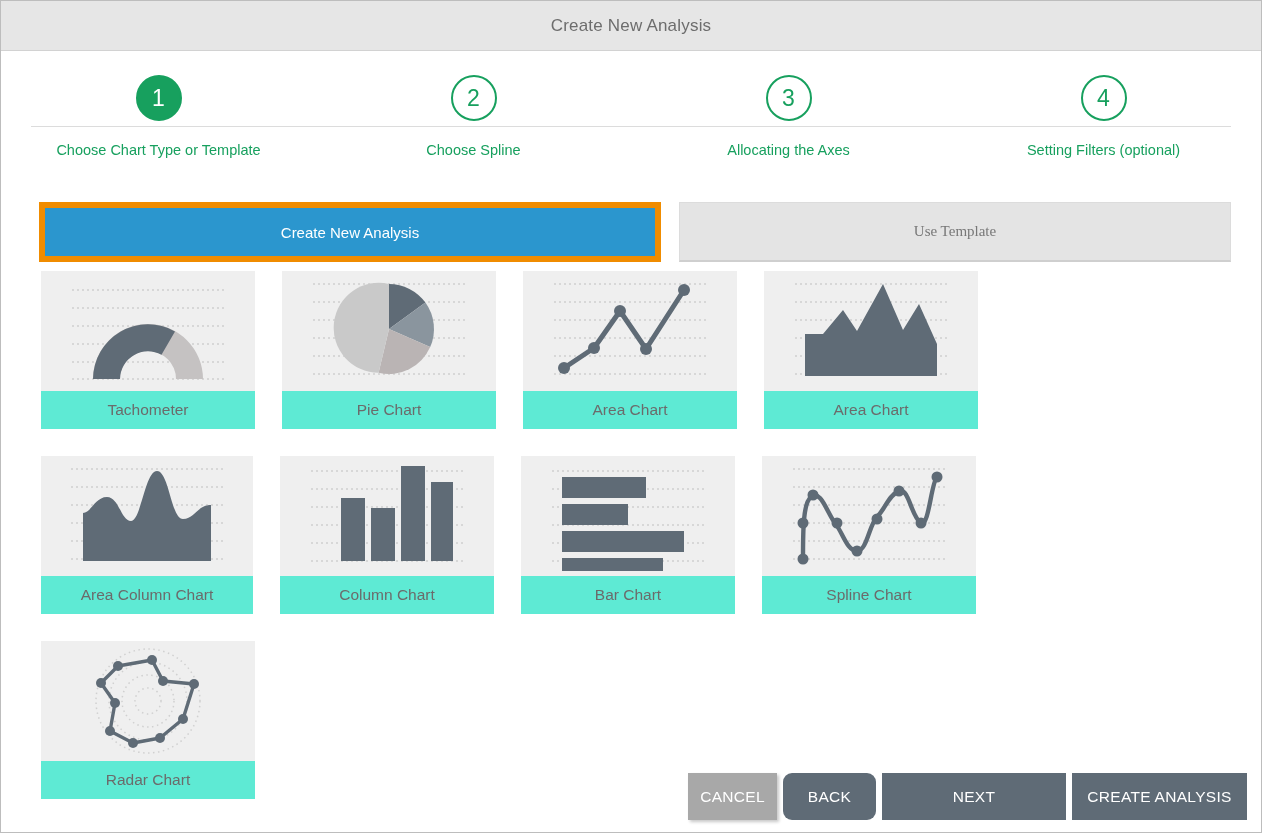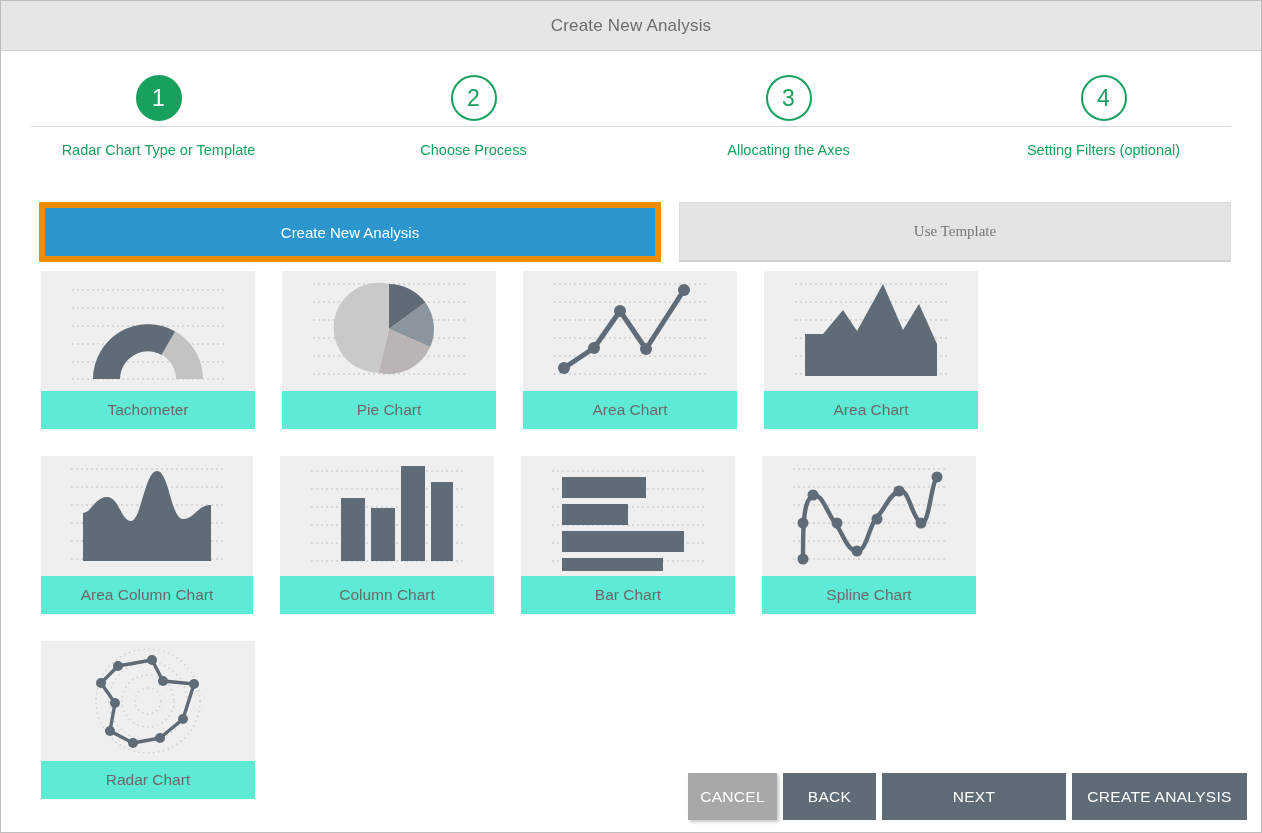--- a/index.html
+++ b/index.html
@@ -134,43 +134,43 @@
     color: #ffffff; font-size: 15.5px;
     cursor: pointer;
     letter-spacing: .3px;
   }
   .btn.slate { background: #5f6b76; }
   .btn.cancel {
     background: #a8a8a8;
     box-shadow: 2px 2px 3px rgba(0,0,0,.22);
   }
   #btn-cancel { width: 89px; }
-  #btn-back   { width: 93px; }
+  #btn-back   { width: 93px; border-radius: 9px; }
   #btn-next   { width: 184px; }
   #btn-create { width: 175px; }
 </style>
 </head>
 <body>
 
 <div id="window">
 
   <div id="titlebar">
     <span class="title">Create New Analysis</span>
   </div>
 
   <div id="stepper">
     <div class="rail"></div>
     <div class="steps">
       <div class="step active">
         <div class="bubble">1</div>
-        <div class="steplabel">Radar Chart Type or Template</div>
+        <div class="steplabel">Choose Chart Type or Template</div>
       </div>
       <div class="step">
         <div class="bubble">2</div>
-        <div class="steplabel">Choose Process</div>
+        <div class="steplabel">Choose Spline</div>
       </div>
       <div class="step">
         <div class="bubble">3</div>
         <div class="steplabel">Allocating the Axes</div>
       </div>
       <div class="step">
         <div class="bubble">4</div>
         <div class="steplabel">Setting Filters (optional)</div>
       </div>
     </div>

